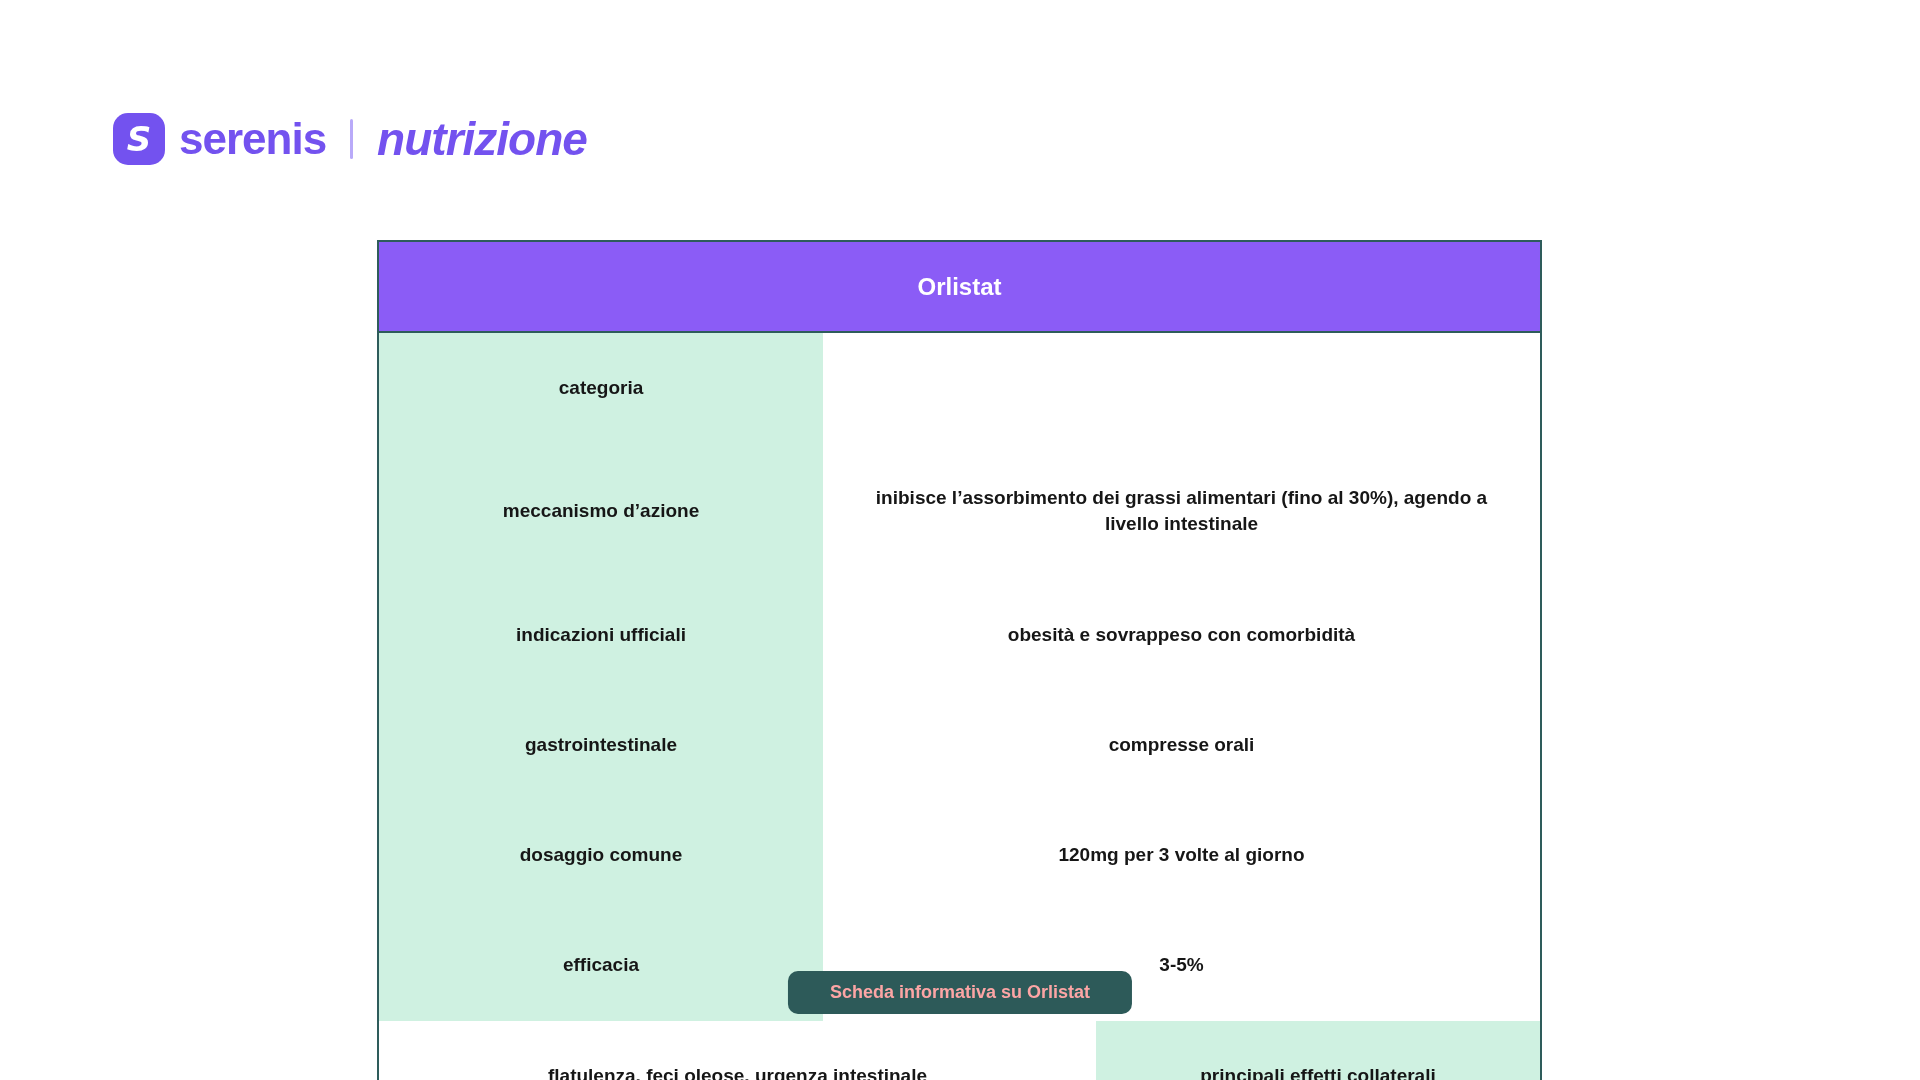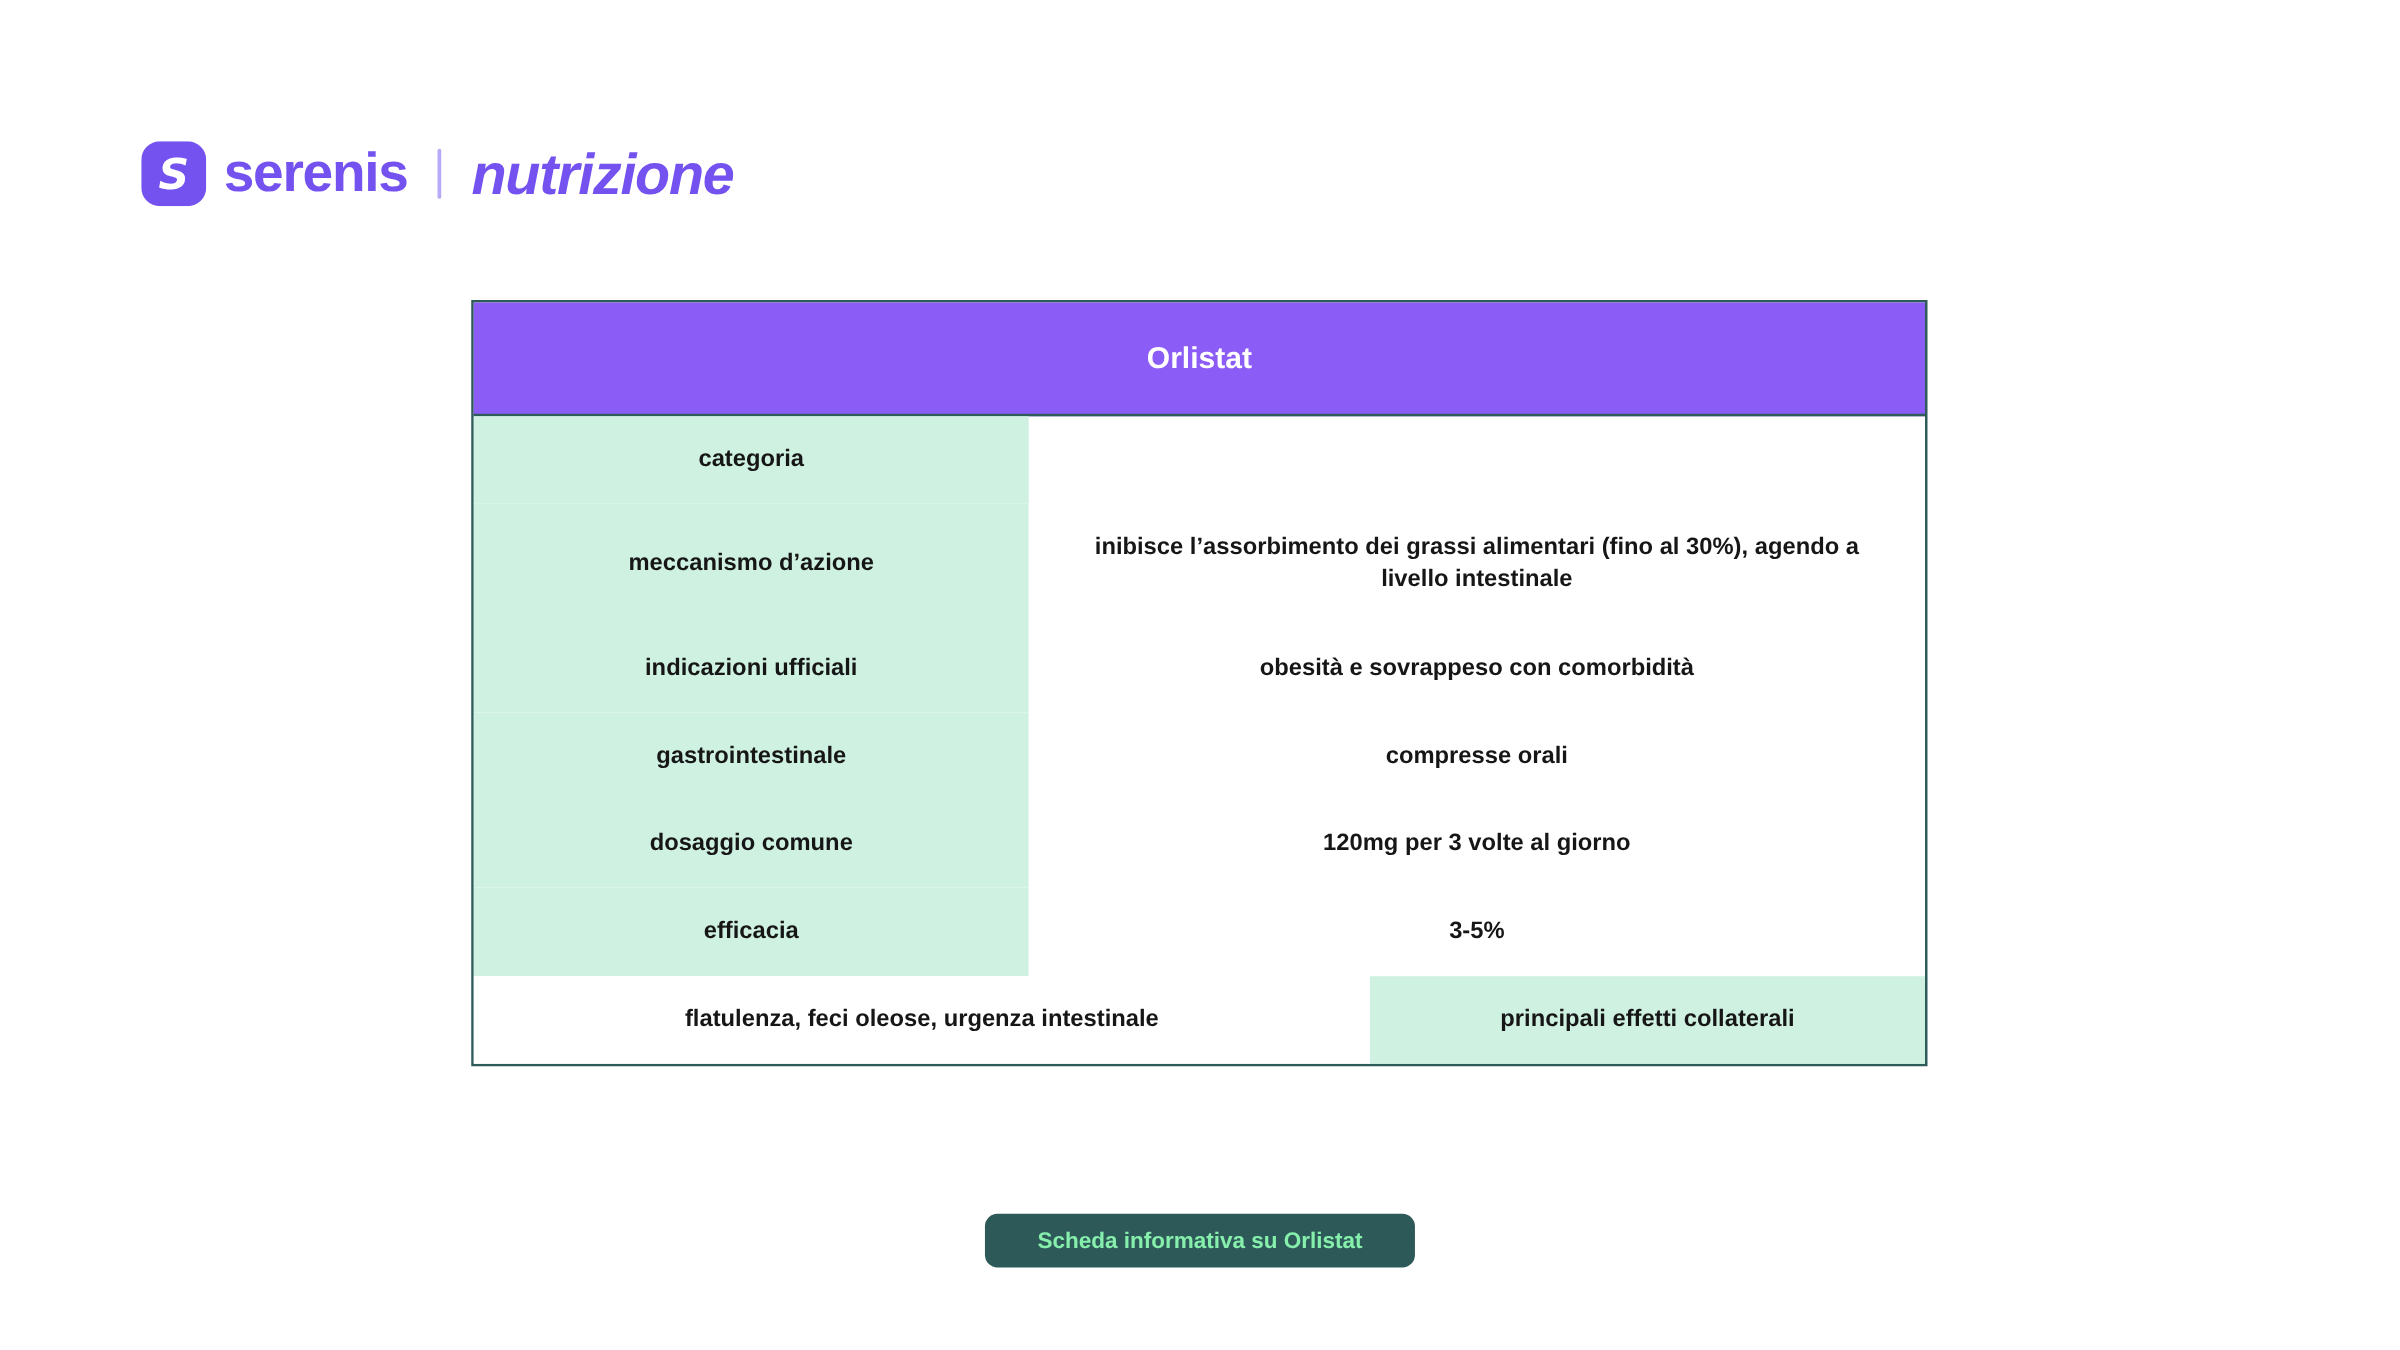--- a/index.html
+++ b/index.html
@@ -38,37 +38,37 @@
     height: 91px;
     background: #8b5cf6;
     border-bottom: 2px solid #2e5c5b;
     display: flex; align-items: center; justify-content: center;
     color: #ffffff; font-size: 24px; font-weight: 700;
   }
   .row { display: flex; }
   .cell {
     display: flex; align-items: center; justify-content: center;
     text-align: center;
-    padding: 22px 28px;
+    padding: 42px 28px;
     font-size: 19px; font-weight: 700; color: #161616; line-height: 1.38;
   }
   .cell.label {
     width: 444px; flex: 0 0 444px;
     background: #CFF1E1;
   }
   .cell.value {
     flex: 1 1 auto;
     background: #ffffff;
     padding-left: 34px; padding-right: 34px;
   }
 
   
   .cta {
     position: absolute; top: 971px; left: 50%; transform: translateX(-50%);
-    background: #2d5a59; color: #86efac;
+    background: #2d5a59; color: #fca5a5;
     border: none; border-radius: 10px;
     padding: 11px 42px;
     font-family: "Liberation Sans", sans-serif;
     font-size: 18px; font-weight: 700;
     cursor: pointer;
     white-space: nowrap;
   }
 </style>
 </head>
 <body>

